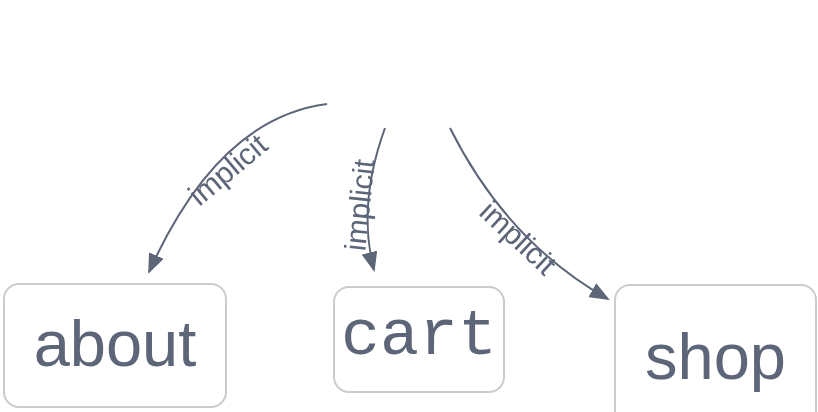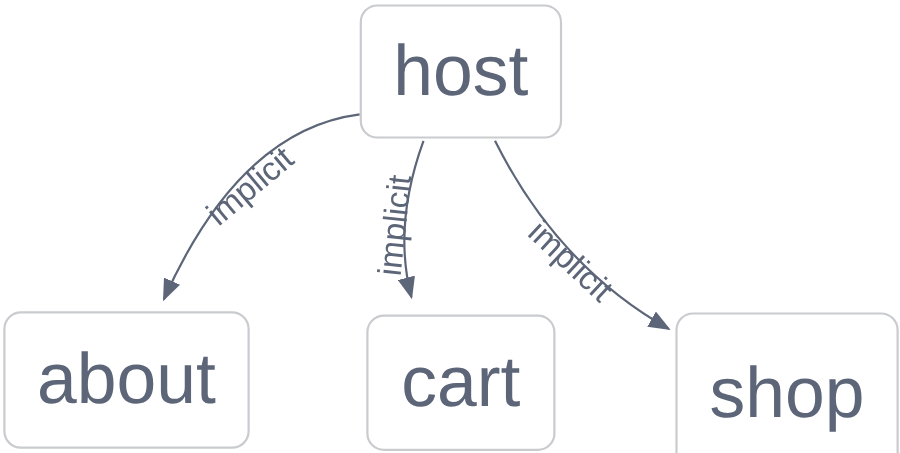--- a/index.html
+++ b/index.html
@@ -43,21 +43,21 @@
     border: 2px solid var(--node-border);
     border-radius: 16px;
     color: var(--node-text);
     font-size: 65px;
     line-height: 1;
   }
   .node span { transform: translateY(-2px); }
 
   #node-host  { left: 327px; top: 4px;   width: 184px; height: 122px; }
   #node-about { left: 3px;   top: 283px; width: 224px; height: 125px; }
-  #node-cart  { left: 333px; top: 286px; width: 172px; height: 124px; }
+  #node-cart  { left: 333px; top: 286px; width: 172px; height: 107px; font-family: Liberation Mono, monospace; }
   #node-shop  { left: 614px; top: 284px; width: 203px; height: 148px; }
 
   .edge-label {
     position: absolute;
     color: var(--edge-label);
     font-size: 30px;
     line-height: 1;
     white-space: nowrap;
     pointer-events: none;
   }
@@ -74,23 +74,20 @@
     <defs>
       <marker id="arrowhead" markerUnits="userSpaceOnUse" markerWidth="20" markerHeight="16" refX="18" refY="8" orient="auto">
         <path d="M0,0 L20,8 L0,16 Z" fill="var(--edge)"></path>
       </marker>
     </defs>
     <path class="edge-path" d="M 327 104 Q 218 118 149 272" marker-end="url(#arrowhead)"></path>
     <path class="edge-path" d="M 385 128 Q 357 205 374 270" marker-end="url(#arrowhead)"></path>
     <path class="edge-path" d="M 450 128 Q 507 242 608 299" marker-end="url(#arrowhead)"></path>
   </svg>
 
-  <div class="node" id="node-host">
-    <span>host</span>
-  </div>
   <div class="node" id="node-about">
     <span>about</span>
   </div>
   <div class="node" id="node-cart">
     <span>cart</span>
   </div>
   <div class="node" id="node-shop">
     <span>shop</span>
   </div>
 

